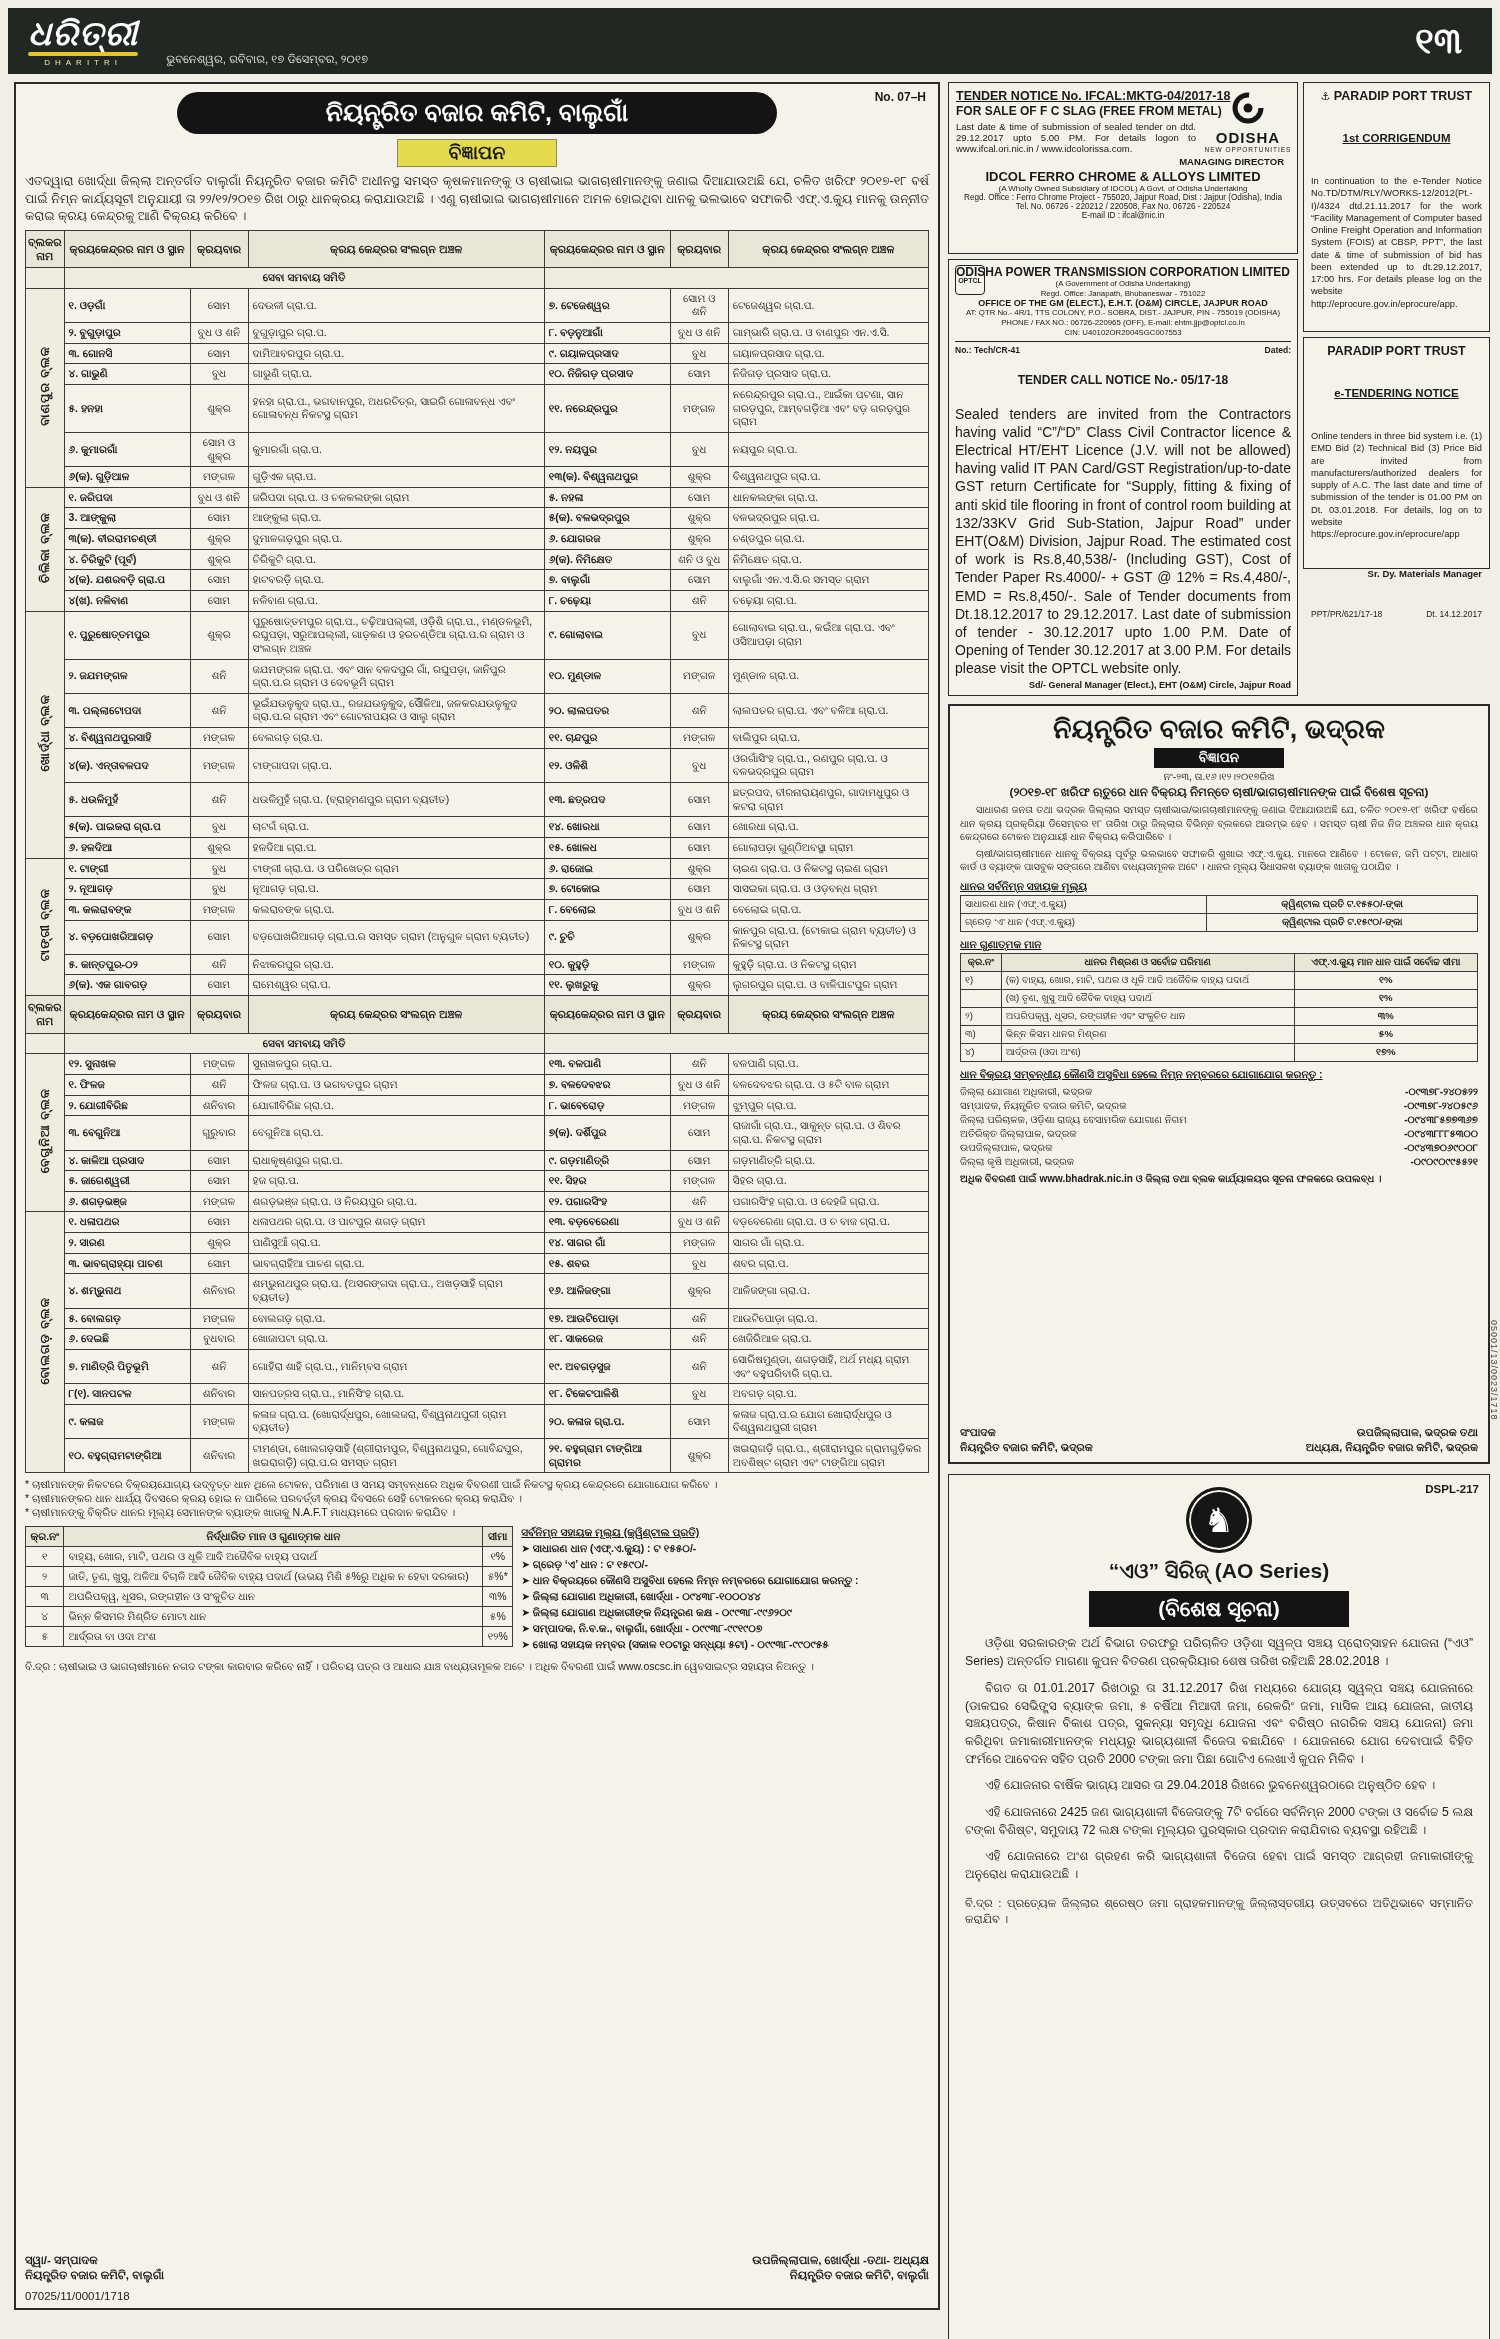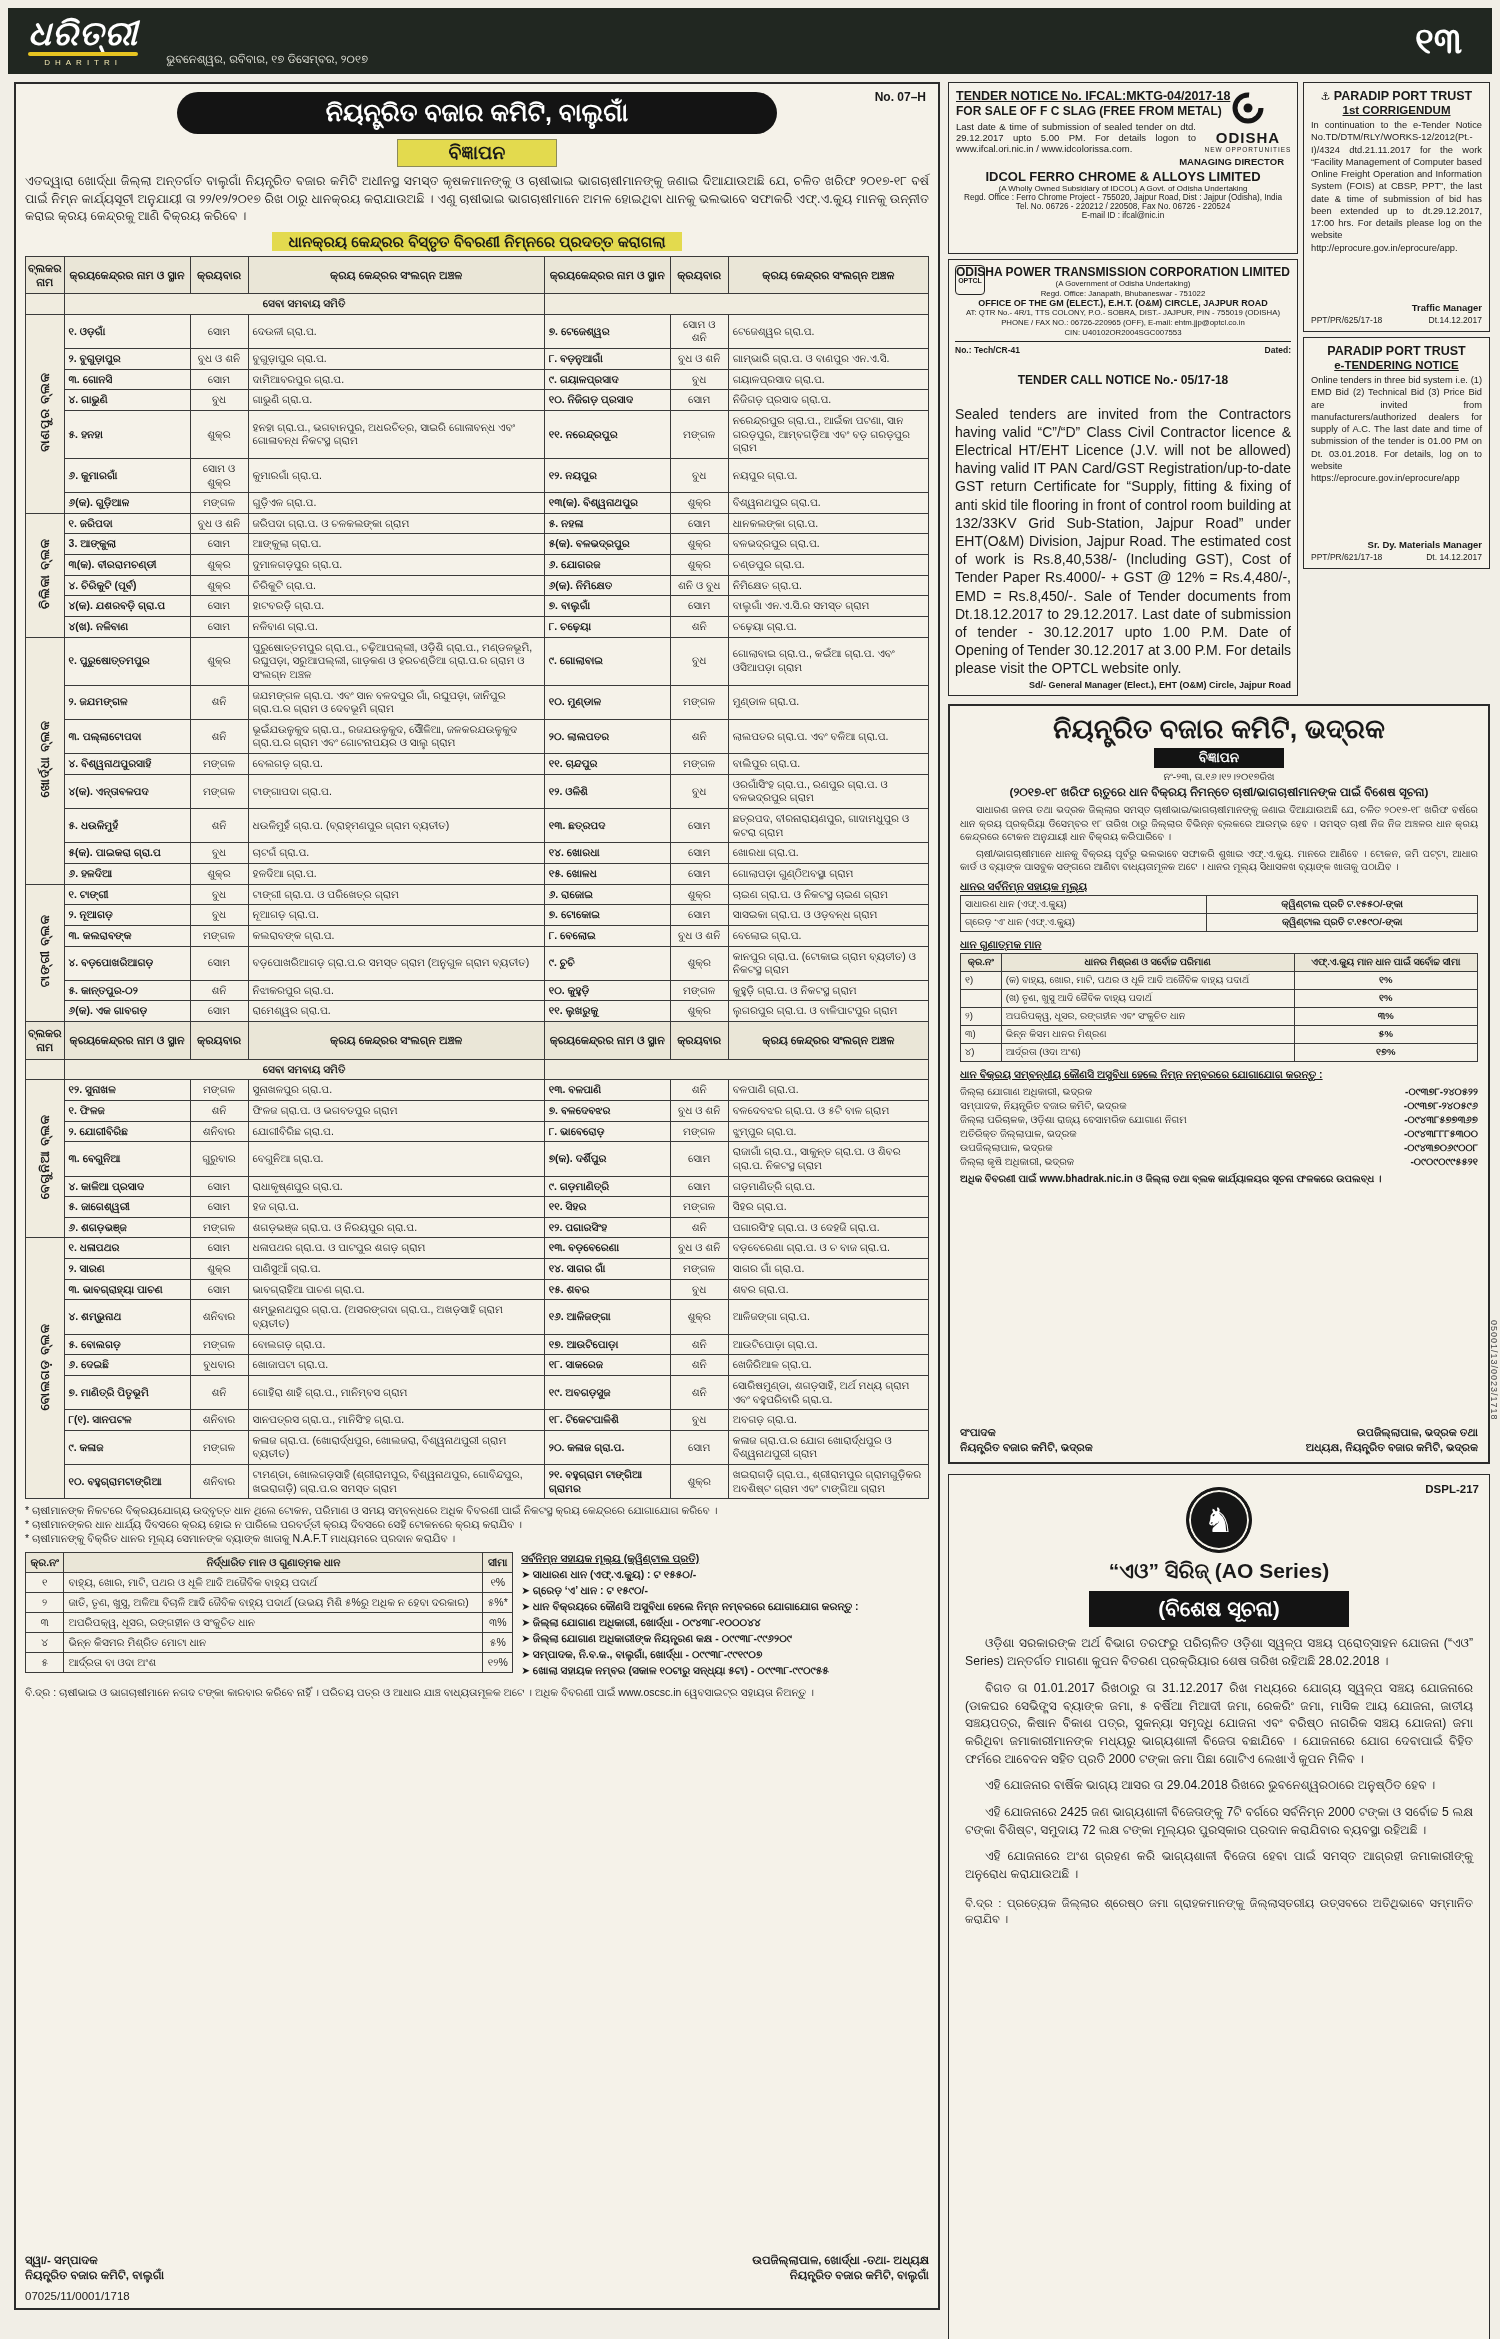--- a/index.html
+++ b/index.html
@@ -79,21 +79,21 @@
   .optcl .small { font-size:7.8px; text-align:center; line-height:1.25; }
   .optcl .officeline { font-size:9px; font-weight:bold; text-align:center; }
   .optcl hr { border:none; border-top:1.5px solid #222; margin:3px 0; }
   .optcl .meta { display:flex; justify-content:space-between; font-size:8.5px; font-weight:bold; }
   .optcl .notice { text-align:center; font-size:12px; font-weight:bold; margin:18px 0; }
   .optcl .body { font-size:14px; text-align:justify; line-height:1.3; }
   .optcl .sig { font-size:9px; font-weight:bold; text-align:right; margin-top:3px; }
   .optcl-logo { position:absolute; left:6px; top:5px; width:30px; height:30px; border:1.5px solid #222; border-radius:4px; font-size:7px; font-weight:bold; display:flex; align-items:center; justify-content:center; }
 
   
-  .pptbox { padding:6px 7px; display:flex; flex-direction:column; }
+  .pptbox { padding:6px 7px; display:flex; flex-direction:column;gap:28px; }
   .ppt-corr { height:250px; }
   .ppt-et { height:232px; }
   .pptbox .org { text-align:center; font-weight:bold; font-size:12.5px; }
   .pptbox .ttl { text-align:center; font-weight:bold; font-size:11.5px; text-decoration:underline; margin:1px 0 3px; }
   .pptbox .body { font-size:9.3px; text-align:justify; line-height:1.32; }
   .pptbox .sig { font-size:9.5px; font-weight:bold; text-align:right; margin-top:auto; }
   .pptbox .foot { display:flex; justify-content:space-between; font-size:8.5px; margin-top:2px; }
   .anchor-icon { font-size:11px; margin-right:3px; }
 
   
@@ -141,21 +141,20 @@
     </div>
     <div class="dateline">ଭୁବନେଶ୍ୱର, ରବିବାର, ୧୭ ଡିସେମ୍ବର, ୨୦୧୭</div>
     <div class="pagenum">୧୩</div>
   </div>
 
   <div class="left-ad">
     <div class="notice-no">No. 07–H</div>
     <div class="la-title">ନିୟନ୍ତ୍ରିତ ବଜାର କମିଟି, ବାଲୁଗାଁ</div>
     <span class="la-badge">ବିଜ୍ଞାପନ</span>
     <div class="la-intro">ଏତଦ୍ୱାରା ଖୋର୍ଦ୍ଧା ଜିଲ୍ଲା ଅନ୍ତର୍ଗତ ବାଲୁଗାଁ ନିୟନ୍ତ୍ରିତ ବଜାର କମିଟି ଅଧୀନସ୍ଥ ସମସ୍ତ କୃଷକମାନଙ୍କୁ ଓ ଚାଷୀଭାଇ ଭାଗଚାଷୀମାନଙ୍କୁ ଜଣାଇ ଦିଆଯାଉଅଛି ଯେ, ଚଳିତ ଖରିଫ ୨୦୧୭-୧୮ ବର୍ଷ ପାଇଁ ନିମ୍ନ କାର୍ଯ୍ୟସୂଚୀ ଅନୁଯାୟୀ ତା ୨୨/୧୨/୨୦୧୭ ରିଖ ଠାରୁ ଧାନକ୍ରୟ କରାଯାଉଅଛି । ଏଣୁ ଚାଷୀଭାଇ ଭାଗଚାଷୀମାନେ ଅମଳ ହୋଇଥିବା ଧାନକୁ ଭଲଭାବେ ସଫାକରି ଏଫ୍.ଏ.କ୍ୟୁ ମାନକୁ ଉନ୍ନୀତ କରାଇ କ୍ରୟ କେନ୍ଦ୍ରକୁ ଆଣି ବିକ୍ରୟ କରିବେ ।</div>
-    <div class="la-caption"><span>ଧାନକ୍ରୟ କେନ୍ଦ୍ରର ବିସ୍ତୃତ ବିବରଣୀ ନିମ୍ନରେ ପ୍ରଦତ୍ତ କରାଗଲା</span></div>
     <table class="ptable">
         <tbody>
           <tr class="phead">
             <th>ବ୍ଲକର ନାମ</th>
             <th>କ୍ରୟକେନ୍ଦ୍ରର ନାମ ଓ ସ୍ଥାନ</th>
             <th>କ୍ରୟବାର</th>
             <th>କ୍ରୟ କେନ୍ଦ୍ରର ସଂଲଗ୍ନ ଅଞ୍ଚଳ</th>
             <th>କ୍ରୟକେନ୍ଦ୍ରର ନାମ ଓ ସ୍ଥାନ</th>
             <th>କ୍ରୟବାର</th>
             <th>କ୍ରୟ କେନ୍ଦ୍ରର ସଂଲଗ୍ନ ଅଞ୍ଚଳ</th>

